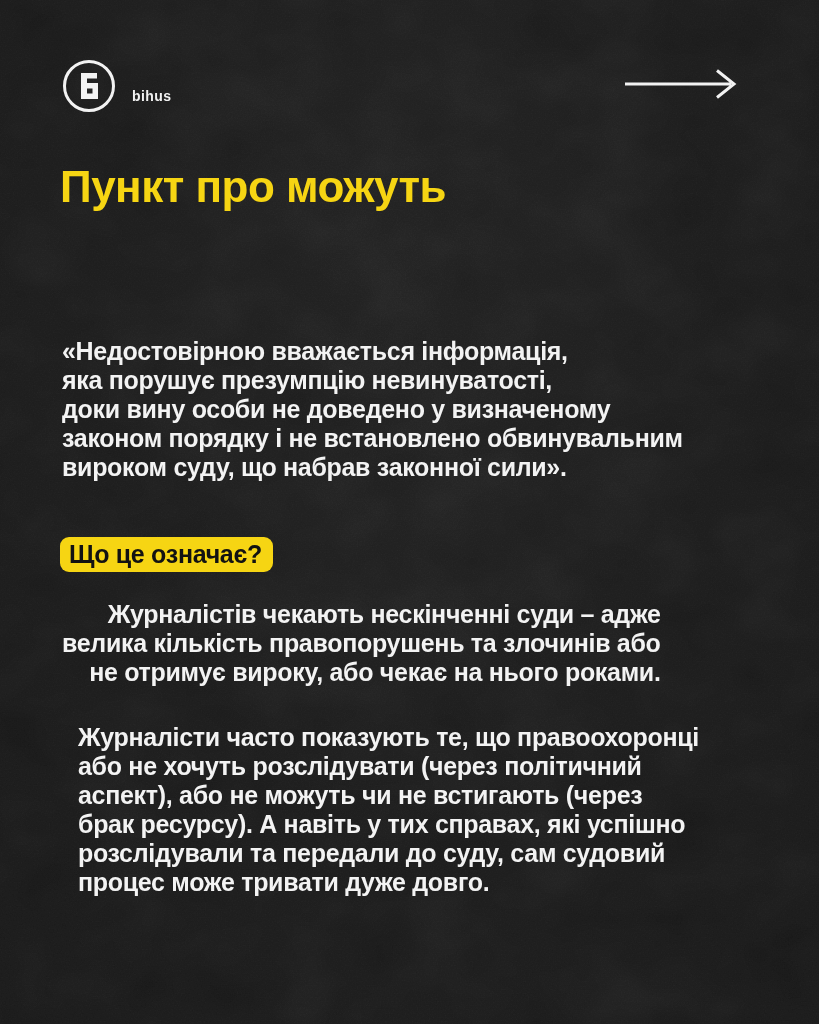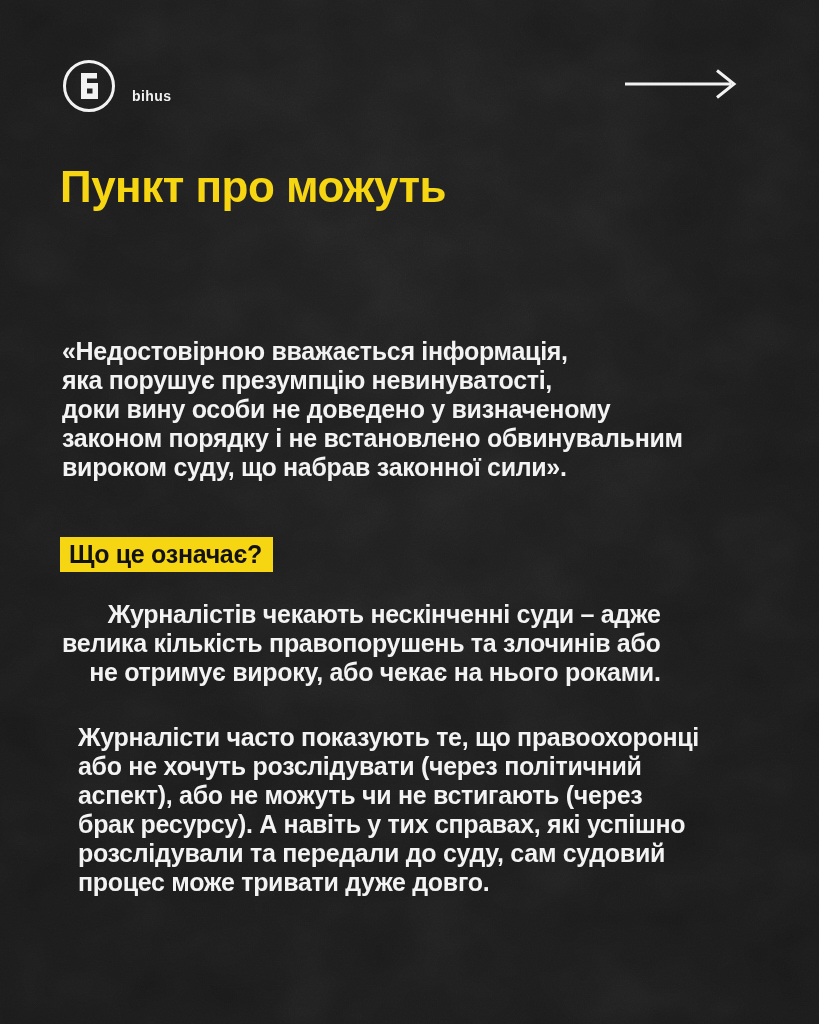--- a/index.html
+++ b/index.html
@@ -51,21 +51,21 @@
     display: inline-block;
     background: #f6d513;
     color: #121212;
     font-size: 25px;
     font-weight: 700;
     letter-spacing: -0.3px;
     line-height: 28px;
     padding: 3px 11px 4px 9px;
   }
   .label-1 { top: 255px; }
-  .label-2 { top: 537px; }
+  .label-2 { top: 537px; border-radius: 9px; }
   .para {
     position: absolute;
     left: 62px;
     font-size: 25px;
     font-weight: 700;
     letter-spacing: -0.3px;
     line-height: 29px;
     color: #f3f3f3;
     white-space: pre-line;
   }

